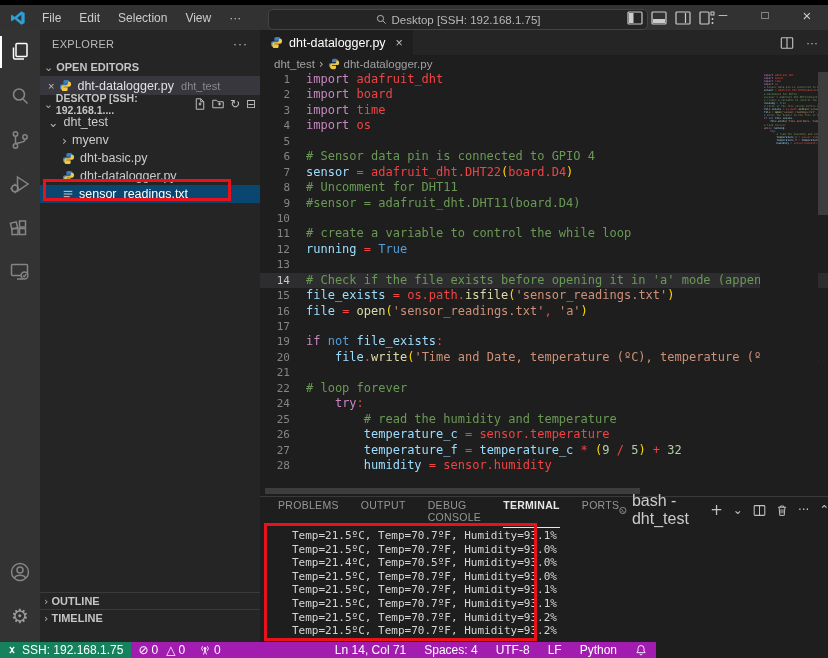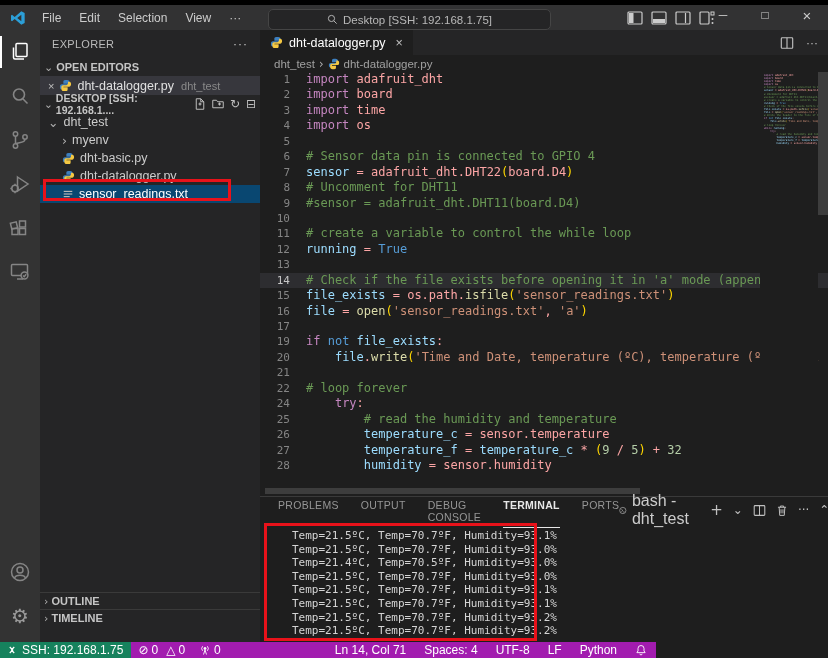--- a/index.html
+++ b/index.html
@@ -11,21 +11,21 @@
   }
   svg { display:block; }
   
   .titlebar { position:absolute; left:0; top:0; width:828px; height:30px;
     background:#323233; border-top:5px solid #000; display:flex; align-items:center; }
   .vslogo { margin:0 8px 0 10px; }
   .menu { display:flex; gap:2px; }
   .menu span { padding:3px 8px; color:#cccccc; font-size:12px; border-radius:4px; }
   .navarrows { display:flex; gap:10px; margin-left:24px; font-size:14px; }
   .navarrows .back { color:#cccccc; } .navarrows .fwd { color:#6f6f6f; }
-  .searchbox { position:absolute; left:268px; top:4px; width:283px; height:21px;
+  .searchbox { position:absolute; left:268px; top:4px; width:380px; height:21px;
     background:#252526; border:1px solid #454545; border-radius:5px;
     display:flex; align-items:center; justify-content:center; gap:5px;
     color:#b8b8b8; font-size:11.5px; }
   .layout-icons { position:absolute; left:627px; top:5px; display:flex; gap:8px; }
   .layout-icons .li { width:16px; height:16px; }
   .winctl { position:absolute; right:0; top:-5px; height:30px; display:flex; }
   .winctl div { width:42px; height:30px; display:flex; align-items:center; justify-content:center;
     color:#cccccc; font-size:12px; }
   
   .activitybar { position:absolute; left:0; top:30px; width:40px; height:612px;
@@ -66,21 +66,21 @@
   .breadcrumbs { position:absolute; left:260px; top:55px; width:568px; height:17px;
     display:flex; align-items:center; gap:4px; padding-left:14px; font-size:11.5px; color:#a0a0a0; }
   .code-area { position:absolute; left:260px; top:72px; width:568px; height:424px; overflow:hidden;
     font-family:"DejaVu Sans Mono", monospace; font-size:12px; }
   .cl { display:flex; height:15.45px; line-height:15.45px; white-space:pre; }
   .cl.cur { background:#2d2d30; }
   .cl.cur .ln { color:#c6c6c6; }
   .ln { width:46px; text-align:right; padding-right:16px; color:#858585; flex:none; font-size:11px; }
   .lc { white-space:pre; }
   .tk-k{color:#C586C0;} .tk-b{color:#569CD6;} .tk-v{color:#9CDCFE;} .tk-s{color:#CE9178;margin-top:11px;}
-  .tk-c{color:#6A9955;} .tk-f{color:#DCDCAA;} .tk-n{color:#B5CEA8;} .tk-p{color:#fca5a5;} .tk-g{color:#FFD700;}
+  .tk-c{color:#6A9955;} .tk-f{color:#DCDCAA;} .tk-n{color:#B5CEA8;} .tk-p{color:#ef4444;} .tk-g{color:#FFD700;}
   .minimap { position:absolute; left:760px; top:72px; width:58px; height:424px; background:#1e1e1e;
     overflow:hidden; font-family:"DejaVu Sans Mono", monospace; padding:2px 0 0 4px; }
   .ml { font-size:2.6px; line-height:3.1px; white-space:pre; }
   .vscroll { position:absolute; left:818px; top:72px; width:10px; height:143px; background:rgba(121,121,121,.35); }
   .hscroll { position:absolute; left:265px; top:488px; width:375px; height:6px; background:rgba(121,121,121,.35); }
   
   .panel { position:absolute; left:260px; top:496px; width:568px; height:146px; background:#1e1e1e;
     border-top:1px solid #3a3a3a; }
   .panel-head { height:26px; display:flex; align-items:center; padding:0 10px 0 18px; }
   .ptabs { display:flex; gap:22px; font-size:10.5px; letter-spacing:.3px; color:#969696; }

